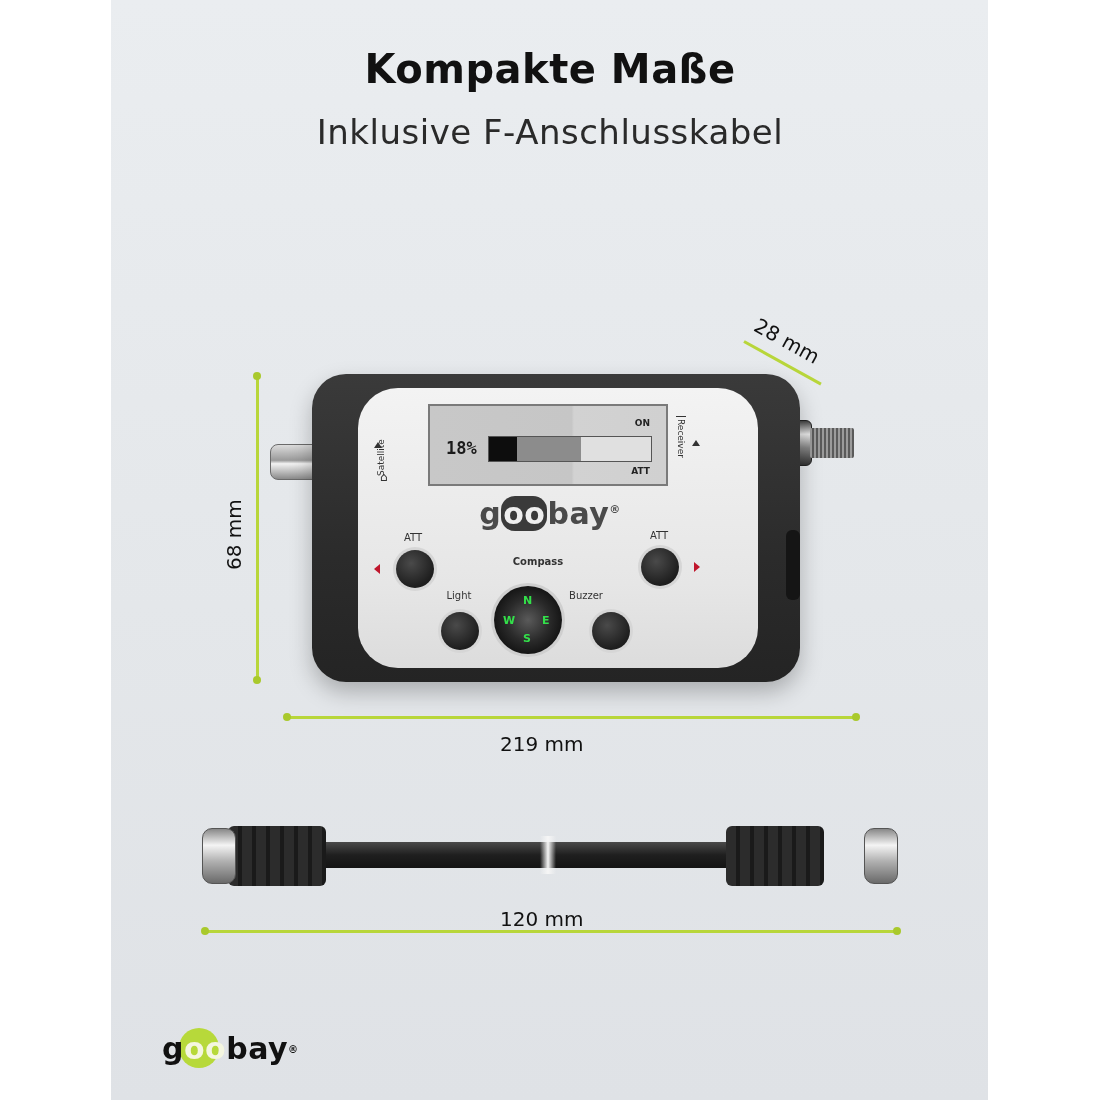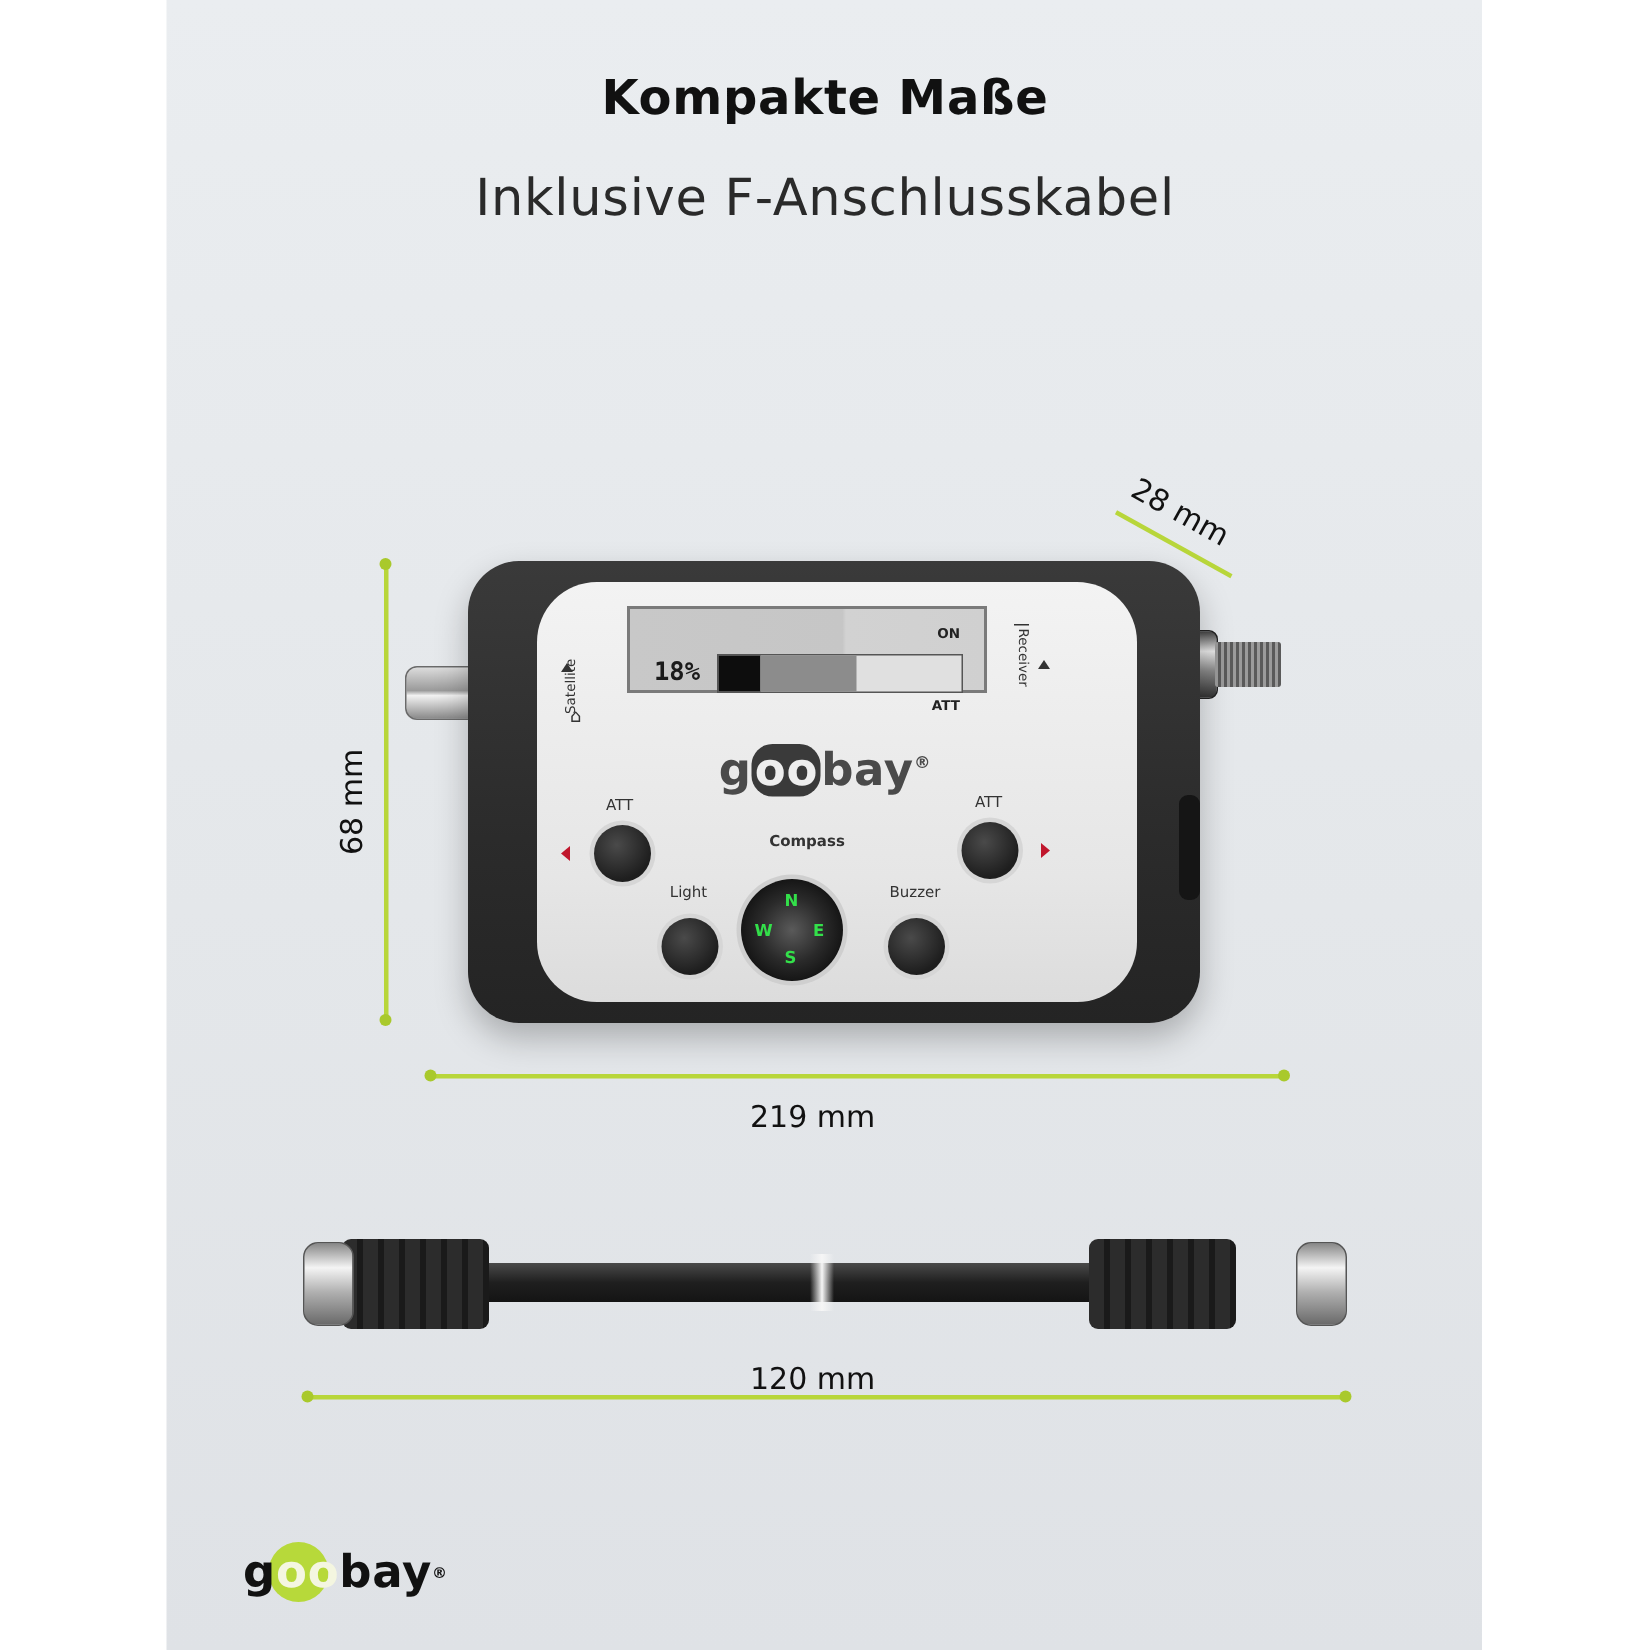--- a/index.html
+++ b/index.html
@@ -4,21 +4,21 @@
 <style>
   * { box-sizing: border-box; margin: 0; padding: 0; }
   html, body { width: 1100px; height: 1100px; background: #ffffff; overflow: hidden; }
   body { font-family: "DejaVu Sans", "Liberation Sans", sans-serif; position: relative; }
   .panel {
     position: absolute; left: 111px; top: 0; width: 877px; height: 1100px;
     background: linear-gradient(180deg, #eaedf0 0%, #e4e7ea 55%, #dfe2e6 100%);
   }
   .title {
     position: absolute; left: 0; width: 1100px; top: 46px; text-align: center;
-    font-size: 32px; font-weight: bold; color: #111; letter-spacing: 0.5px;
+    font-size: 40px; font-weight: bold; color: #111; letter-spacing: 0.5px;
   }
   .subtitle {
     position: absolute; left: 0; width: 1100px; top: 112px; text-align: center;
     font-size: 34px; color: #2a2a2a; font-weight: normal; letter-spacing: 0.5px;
   }
   .dim-line { position: absolute; background: #b8d63a; }
   .dim-dot { position: absolute; width: 8px; height: 8px; border-radius: 50%; background: #a9c92c; }
   .dim-label { position: absolute; font-size: 20px; color: #111; white-space: nowrap; }
 
   
@@ -49,21 +49,21 @@
   .side-slot {
     position: absolute; left: 786px; top: 530px; width: 14px; height: 70px;
     background: #151515; border-radius: 6px;
   }
   .faceplate {
     position: absolute; left: 358px; top: 388px; width: 400px; height: 280px;
     background: linear-gradient(180deg, #f3f3f3, #e6e6e6 70%, #dcdcdc);
     border-radius: 40px;
   }
   .lcd {
-    position: absolute; left: 418px; top: 404px; width: 240px; height: 58px;
+    position: absolute; left: 428px; top: 404px; width: 240px; height: 82px;
     background: linear-gradient(90deg, #c8c8c8 0%, #c6c6c6 60%, #d2d2d2 61%, #d0d0d0 100%);
     border: 2px solid #7a7a7a;
     text-decoration: underline;
   }
   .lcd-pct {
     position: absolute; left: 16px; top: 32px; font-size: 17px; font-weight: bold;
     color: #1a1a1a; font-family: "DejaVu Sans Mono", monospace;
   }
   .lcd-bar {
     position: absolute; left: 58px; top: 30px; width: 164px; height: 26px;
@@ -192,21 +192,21 @@
   <div class="compass">
     <div class="compass-letter" style="left:29px; top:8px;">N</div>
     <div class="compass-letter" style="left:48px; top:28px;">E</div>
     <div class="compass-letter" style="left:29px; top:46px;">S</div>
     <div class="compass-letter" style="left:9px; top:28px;">W</div>
   </div>
 
   <div class="btn-label" style="left:429px; top:590px;text-align:center;">Light</div>
   <div class="round-btn" style="left:441px; top:612px;"></div>
 
-  <div class="btn-label" style="left:580px; top:590px;">Buzzer</div>
+  <div class="btn-label" style="left:556px; top:590px;">Buzzer</div>
   <div class="round-btn" style="left:592px; top:612px;"></div>
 </div>
 
 <div>
   <div class="dim-line" style="left:286px; top:716px; width:570px; height:3px;"></div>
   <div class="dim-dot" style="left:283px; top:713px;"></div>
   <div class="dim-dot" style="left:852px; top:713px;"></div>
   <div class="dim-label" style="left:500px; top:732px;">219 mm</div>
 </div>
 

